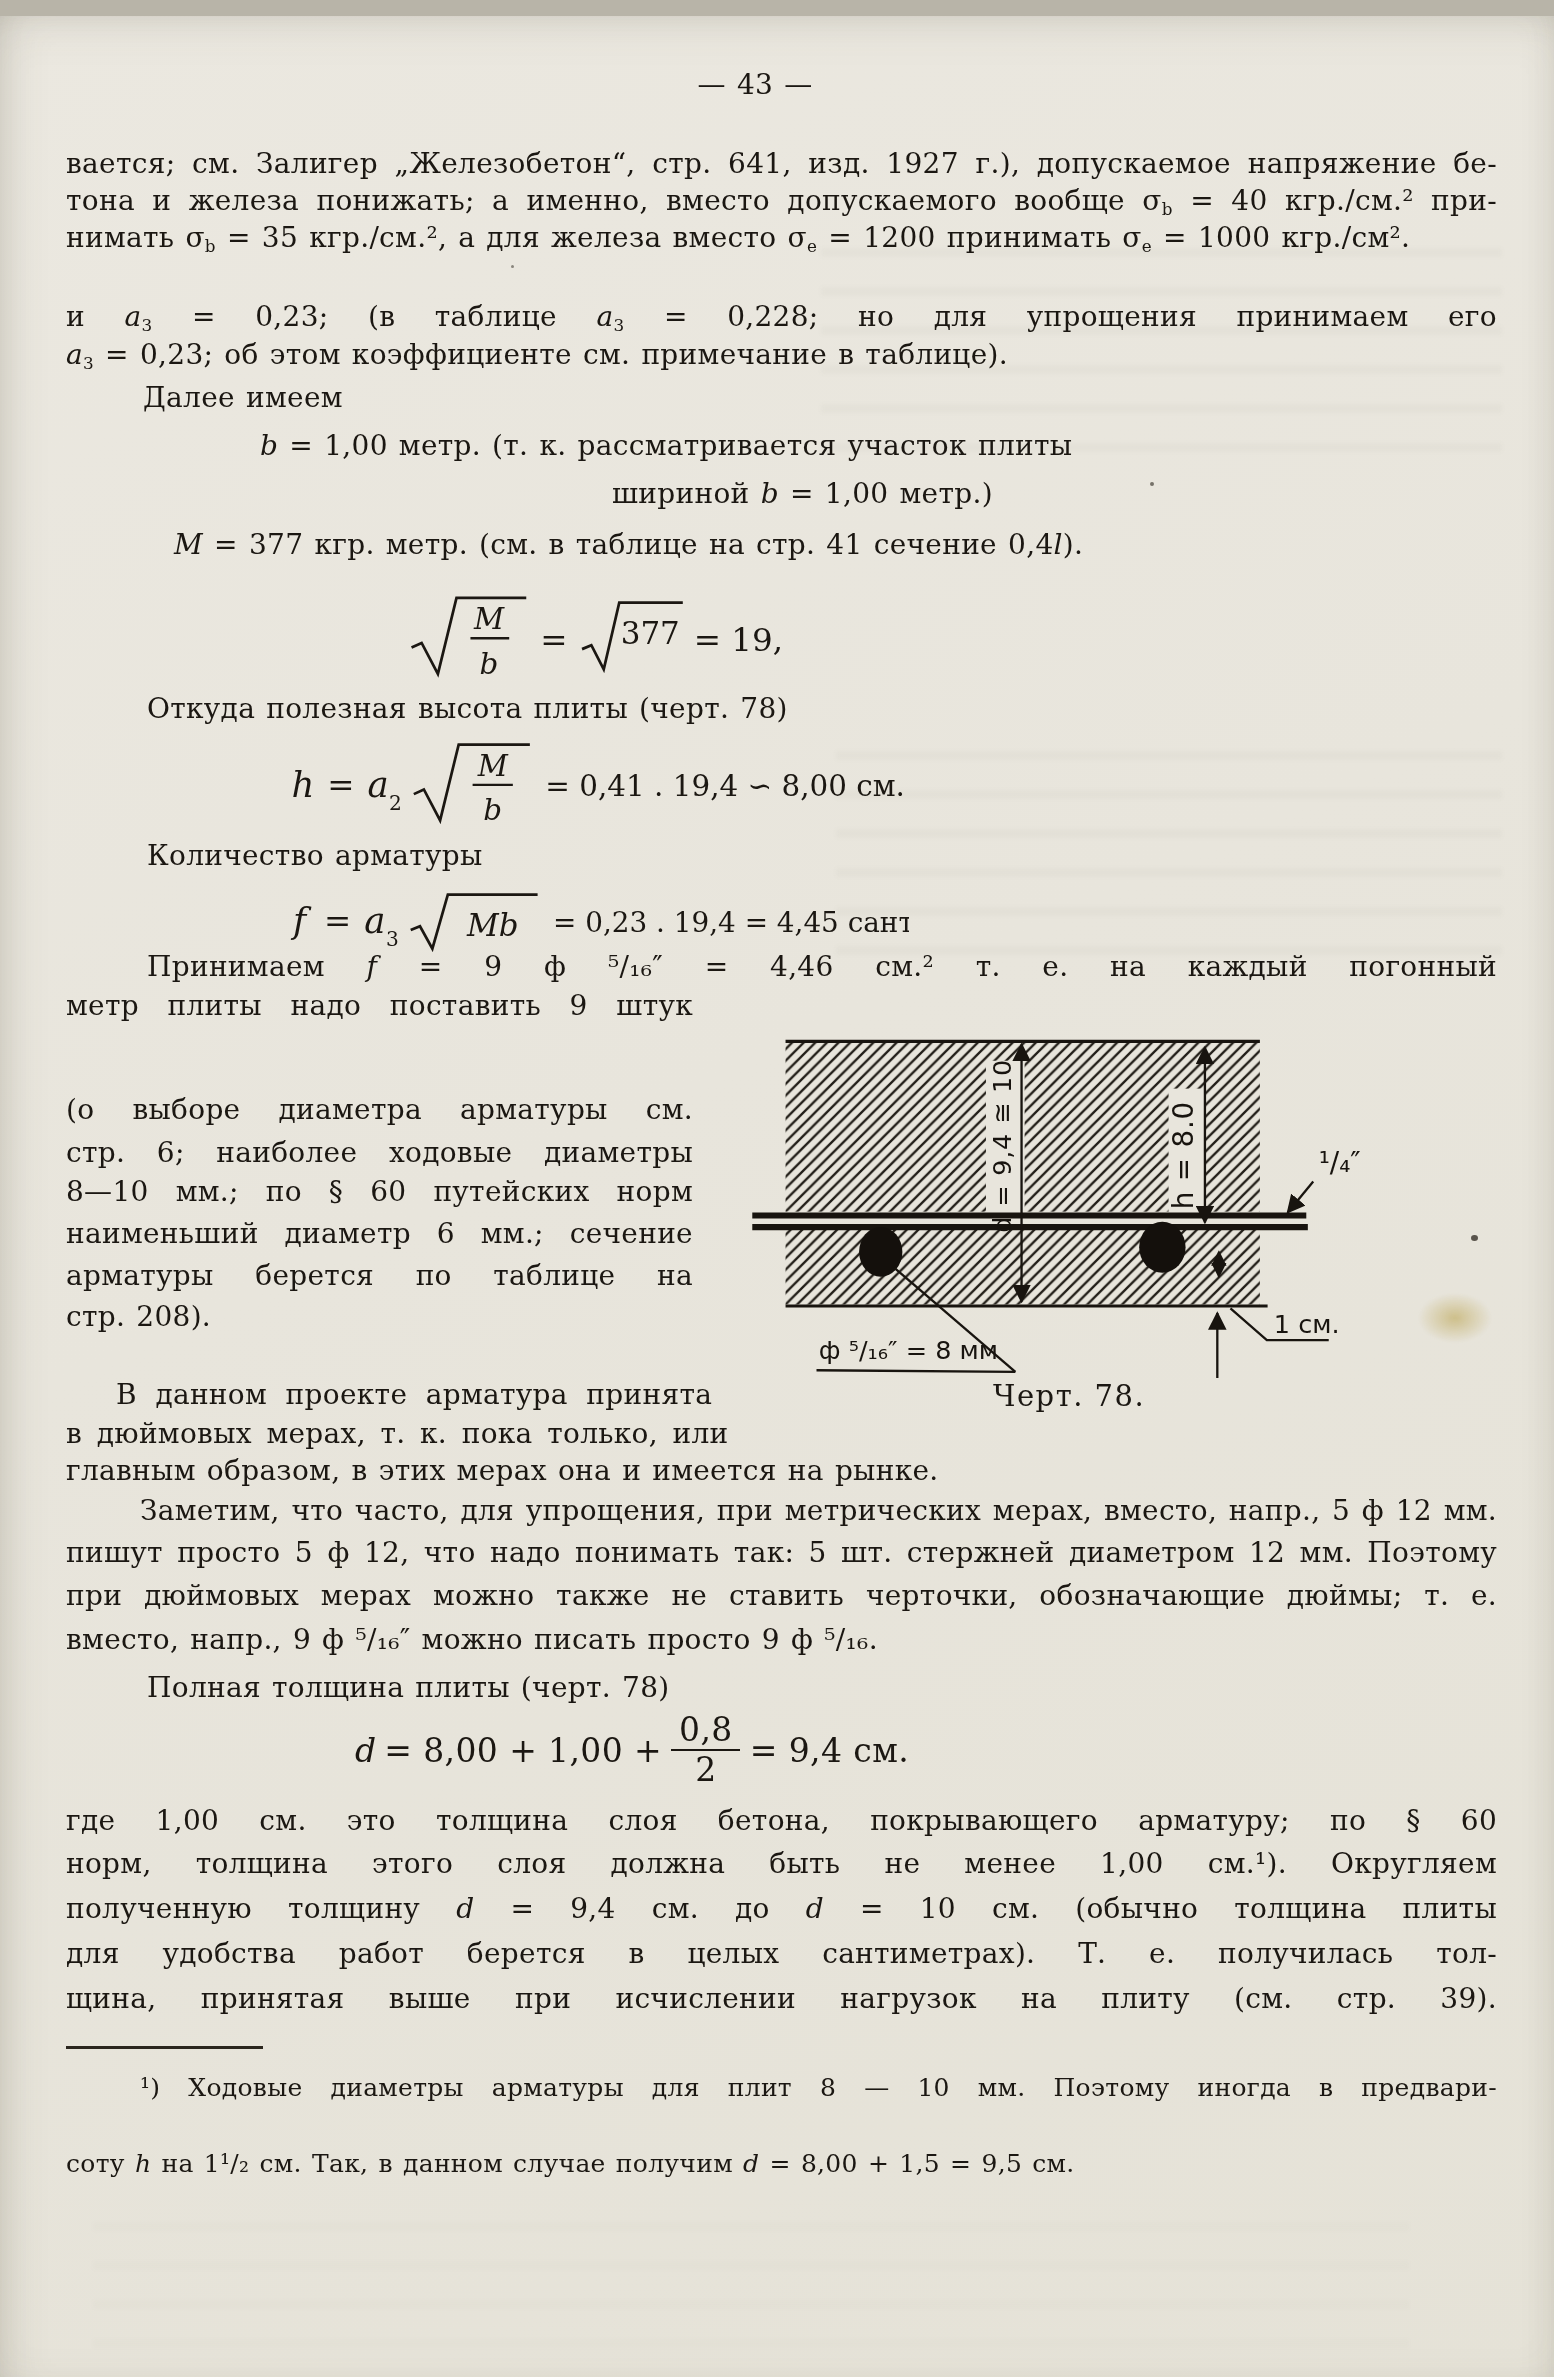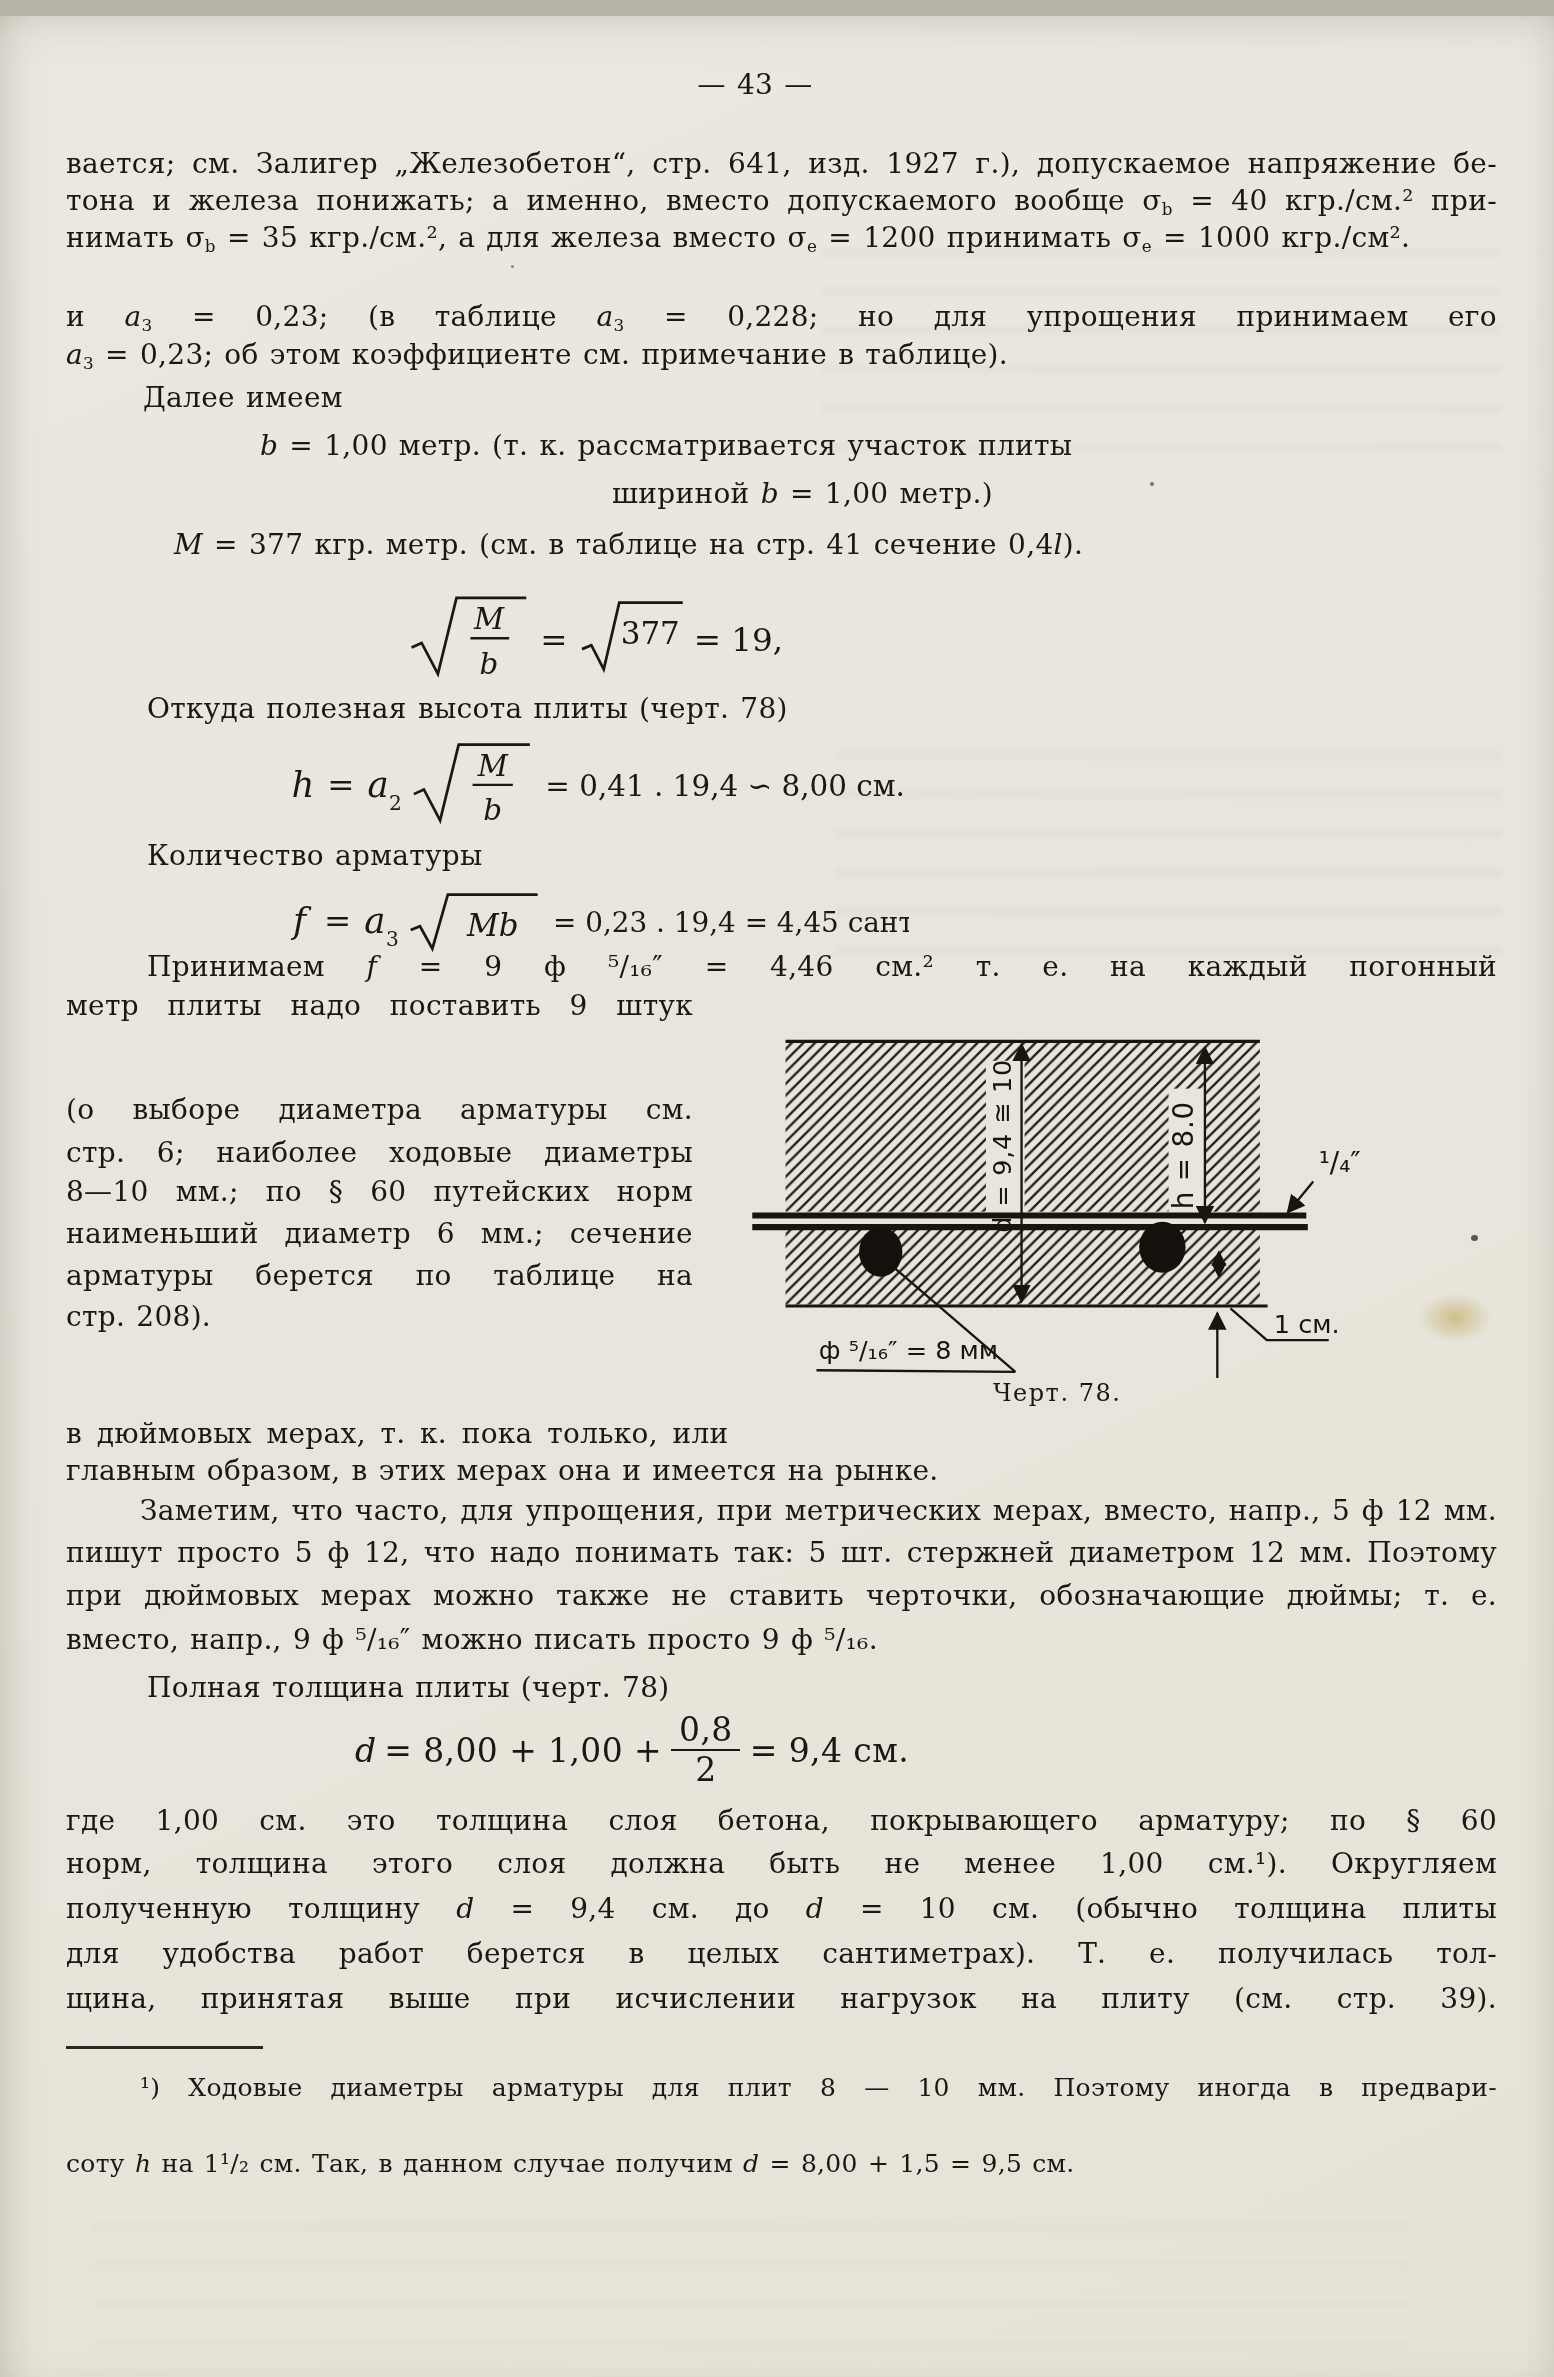--- a/index.html
+++ b/index.html
@@ -33,21 +33,21 @@
   .formula-svg{position:absolute;}
   .formula-svg text{font-family:"DejaVu Serif",serif;fill:#1b1712;}
   .fx-it{font-style:italic;}
   .f4{
     position:absolute;display:flex;align-items:center;
     font-size:33px;letter-spacing:0.4px;
   }
   .stack{display:inline-flex;flex-direction:column;align-items:center;margin:0 9.3px;line-height:1.05;}
   .stack .num{border-bottom:2.3px solid #1b1712;padding:0 7.7px 1.5px;}
   .stack .den{padding-top:1.5px;}
-  .fig-caption{position:absolute;font-size:24px;letter-spacing:1.5px;}
+  .fig-caption{position:absolute;font-size:29px;letter-spacing:1.5px;}
   .figure-svg{position:absolute;}
   .figure-svg text{font-family:"DejaVu Sans",sans-serif;fill:#18140f;}
   .ghost{position:absolute;pointer-events:none;opacity:.35;filter:blur(2.3px);
     background:repeating-linear-gradient(180deg, rgba(112,116,96,.12) 0 9.3px, transparent 9.3px 39px);}
   .speck{position:absolute;background:#2a241c;border-radius:50%;}
   .stain{position:absolute;border-radius:50%;
     background:radial-gradient(ellipse at center, rgba(184,160,72,.55), rgba(184,160,72,0) 70%);
     filter:blur(0.8px);}
 </style>
 </head>
@@ -164,20 +164,21 @@
     <line x1="95" y1="450" x2="352" y2="452" stroke="#18140f" stroke-width="3"></line>
     <text x="98" y="436" font-size="33">ф ⁵/₁₆″ = 8 мм</text>
 
     <path d="M630,370 L677,411 L757,411" fill="none" stroke="#18140f" stroke-width="3"></path>
     <text x="686" y="402" font-size="33">1 см.</text>
     <line x1="613" y1="460" x2="613" y2="376" stroke="#18140f" stroke-width="3" marker-end="url(#ah)"></line>
   </svg>
 
   <div class="fig-caption" style="left:993px;top:1363px;">Черт. 78.</div>
 
+  <div class="ln" style="left:116px;top:1361px;word-spacing:9.3px;"><span>В данном проекте арматура принята</span></div>
   <div class="ln" style="left:66px;top:1400px;word-spacing:5.4px;"><span>в дюймовых мерах, т. к. пока только, или</span></div>
   <div class="ln" style="left:66px;top:1437px;"><span>главным образом, в этих мерах она и имеется на рынке.</span></div>
 
   <div class="ln just" style="left:66px;top:1477px;width:1431px;text-indent:74px;"><span>Заметим, что часто, для упрощения, при метрических мерах, вместо, напр., 5 ф 12 мм.</span></div>
   <div class="ln just" style="left:66px;top:1519px;width:1431px;"><span>пишут просто 5 ф 12, что надо понимать так: 5 шт. стержней диаметром 12 мм. Поэтому</span></div>
   <div class="ln just" style="left:66px;top:1562px;width:1431px;"><span>при дюймовых мерах можно также не ставить черточки, обозначающие дюймы; т. е.</span></div>
   <div class="ln" style="left:66px;top:1606px;"><span>вместо, напр., 9 ф ⁵/₁₆″ можно писать просто 9 ф ⁵/₁₆.</span></div>
 
   <div class="ln" style="left:147px;top:1654px;text-align:center;"><span>Полная толщина плиты (черт. 78)</span></div>
 

